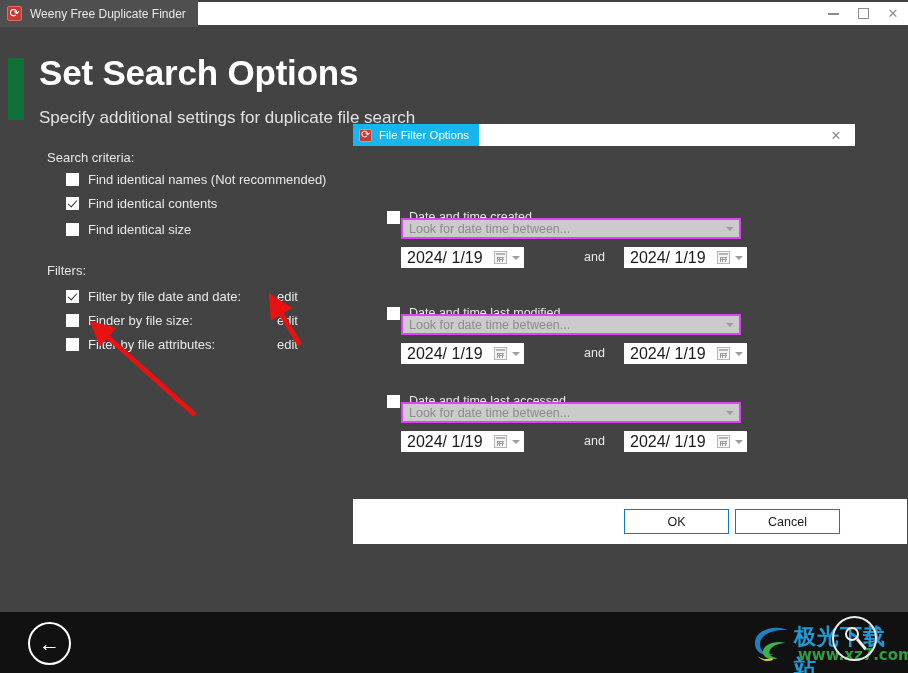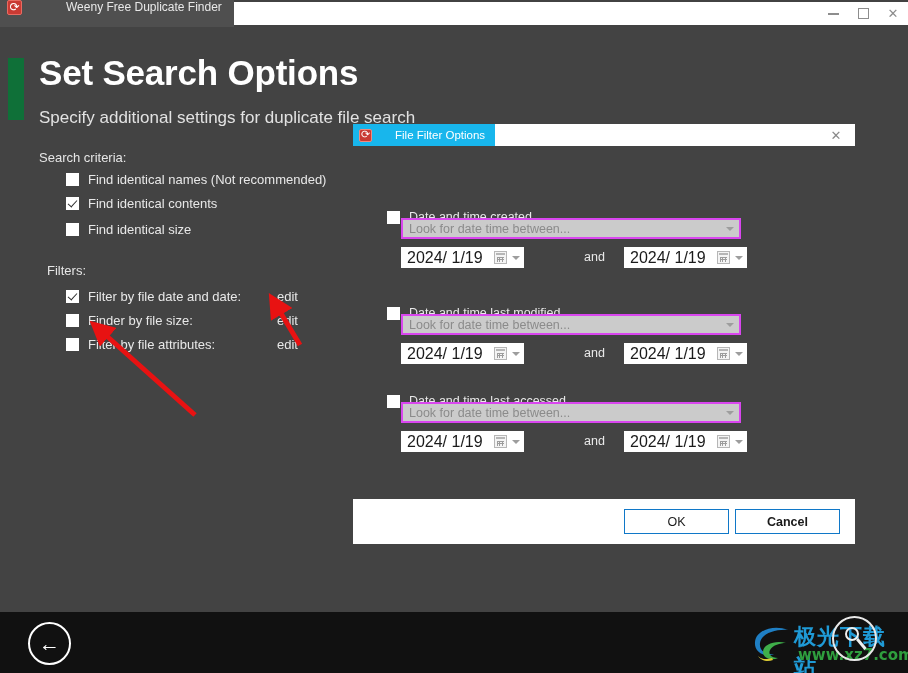--- a/index.html
+++ b/index.html
@@ -18,23 +18,22 @@
   
   .titlebar {
     position: absolute; left: 0; top: 0;
     width: 908px; height: 27px;
     background: #424242;
     display: flex; align-items: center;
   }
   .tb-tab {
     height: 27px;
     background: #4f4f4f;
-    display: flex; align-items: flex-start;
+    display: flex; align-items: center;
     padding: 0 12px 0 7px;
-    gap: 36px;
   }
   .tb-appicon {
     width: 15px; height: 15px;
     background: #c93a33;
     border: 1px solid #e86b62;
     border-radius: 2px;
     position: relative;
     margin-right: 8px;
     flex: none;
   }
@@ -81,21 +80,21 @@
   .page-subtitle {
     position: absolute; left: 39px; top: 108px;
     font-size: 17px; color: #e2e2e2;
   }
 
   
   .section-label {
     position: absolute;
     font-size: 13px; color: #e6e6e6;
   }
-  #lbl-search-criteria { left: 39px; top: 150px; }
+  #lbl-search-criteria { left: 47px; top: 150px; }
   #lbl-filters { left: 47px; top: 263px; }
 
   .cbrow {
     position: absolute;
     display: flex; align-items: center;
     font-size: 13px; color: #e8e8e8;
     white-space: nowrap;
   }
   .cbox {
     width: 13px; height: 13px;
@@ -135,21 +134,20 @@
     position: relative;
     width: 502px; height: 22px;
     background: #ffffff;
     display: flex; align-items: stretch;
   }
   .dlg-tab {
     height: 22px;
     background: #18b6ec;
     display: flex; align-items: center;
     padding: 0 10px 0 6px;
-    gap: 16px;
   }
   .dlg-appicon {
     width: 13px; height: 13px;
     background: #c93a33;
     border: 1px solid #f08a80;
     border-radius: 2px;
     position: relative;
     margin-right: 7px;
     flex: none;
   }
@@ -169,35 +167,35 @@
     display: flex; align-items: center; justify-content: center;
     color: #8a8a8a; font-size: 13px;
   }
   .dlg-body {
     position: relative;
     width: 502px; height: 353px;
     background: #434343;
   }
   .dlg-footer {
     position: relative;
-    width: 502px; height: 45px;
+    width: 554px; height: 45px;
     background: #ffffff;
   }
   .dlg-btn {
     position: absolute; top: 10px;
     width: 105px; height: 25px;
     background: #ffffff;
     border: 1px solid #1078c8;
     color: #1a1a1a;
     font-size: 12.5px;
     font-family: "Liberation Sans", sans-serif;
     display: flex; align-items: center; justify-content: center;
   }
   #btn-ok { left: 271px; }
-  #btn-cancel { left: 382px; font-weight: bold; }
+  #btn-cancel { left: 382px; }
 
   
   .grp { position: absolute; left: 0; width: 502px; }
   .grp-head {
     position: absolute; left: 34px;
     display: flex; align-items: center;
     font-size: 12.5px; color: #e9e9e9;
     white-space: nowrap;
     margin-top: 15px;
   }

